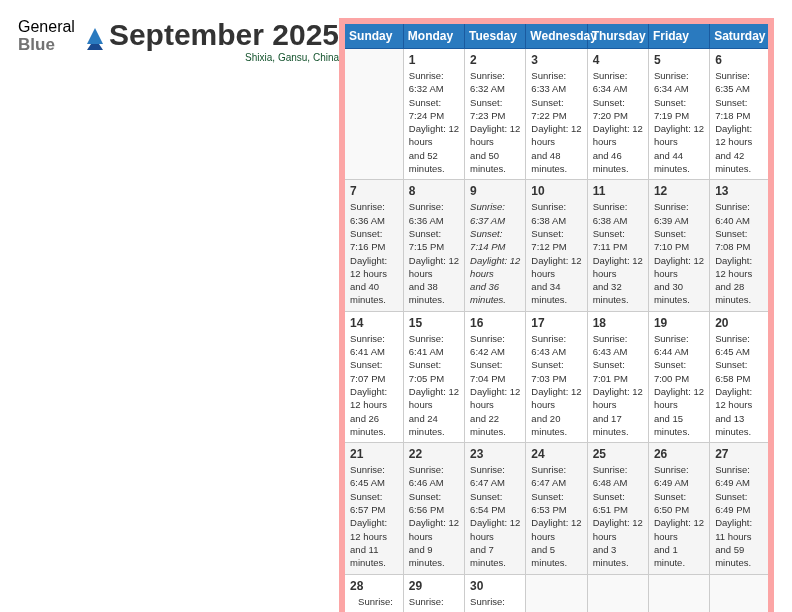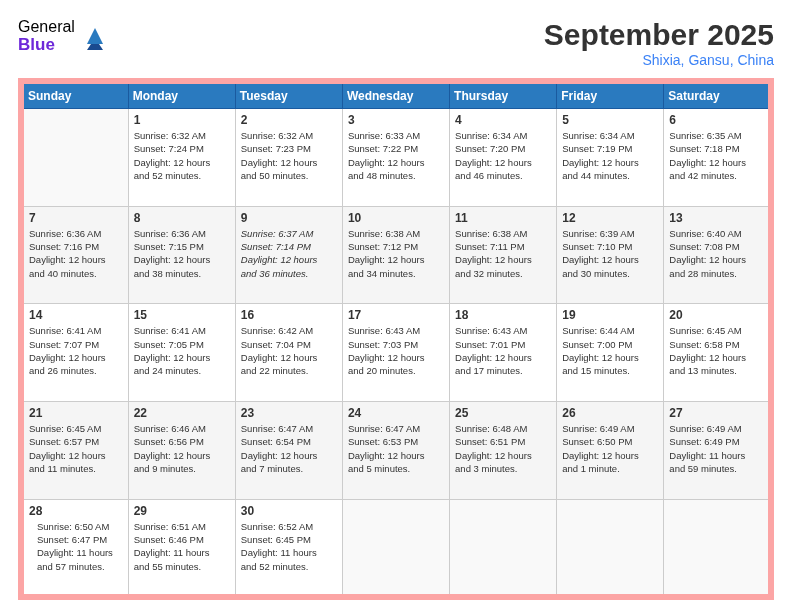--- a/index.html
+++ b/index.html
@@ -8,21 +8,21 @@
       height: 612px;
       font-family: Arial, sans-serif;
       background: #fff;
       overflow: hidden;
     }
     .page {
       width: 792px;
       height: 612px;
       padding: 18px 18px 12px 18px;
       display: flex;
-      flex-direction: column;
+      flex-direction: row;
       justify-content: center;
     }
     .header {
       display: flex;
       justify-content: space-between;
       align-items: flex-start;
       margin-bottom: 10px;
     }
     .logo {
       display: flex;
@@ -30,38 +30,38 @@
       gap: 4px;
     }
     .logo-text {
       display: flex;
       flex-direction: column;
       line-height: 1.1;
     }
     .logo-blue {
       font-size: 17px;
       font-weight: bold;
-      color: #6d28d9;
+      color: #737373;
     }
     .logo-icon {
       width: 28px;
       height: 28px;
       margin-left: 2px;
     }
     .title-section {
       text-align: right;
     }
     .month-title {
       font-size: 30px;
       font-weight: bold;
       color: #333;
     }
     .location {
-      font-size: 14px;
-      color: #3b82f6;
+      font-size: 10px;
+      color: #14532d;
     }
     .calendar {
       flex: 1;
       border: 6px solid #fca5a5;
       border-collapse: collapse;
       width: 100%;
       table-layout: fixed;
     }
     .calendar th {
       background: #2a7abf;

